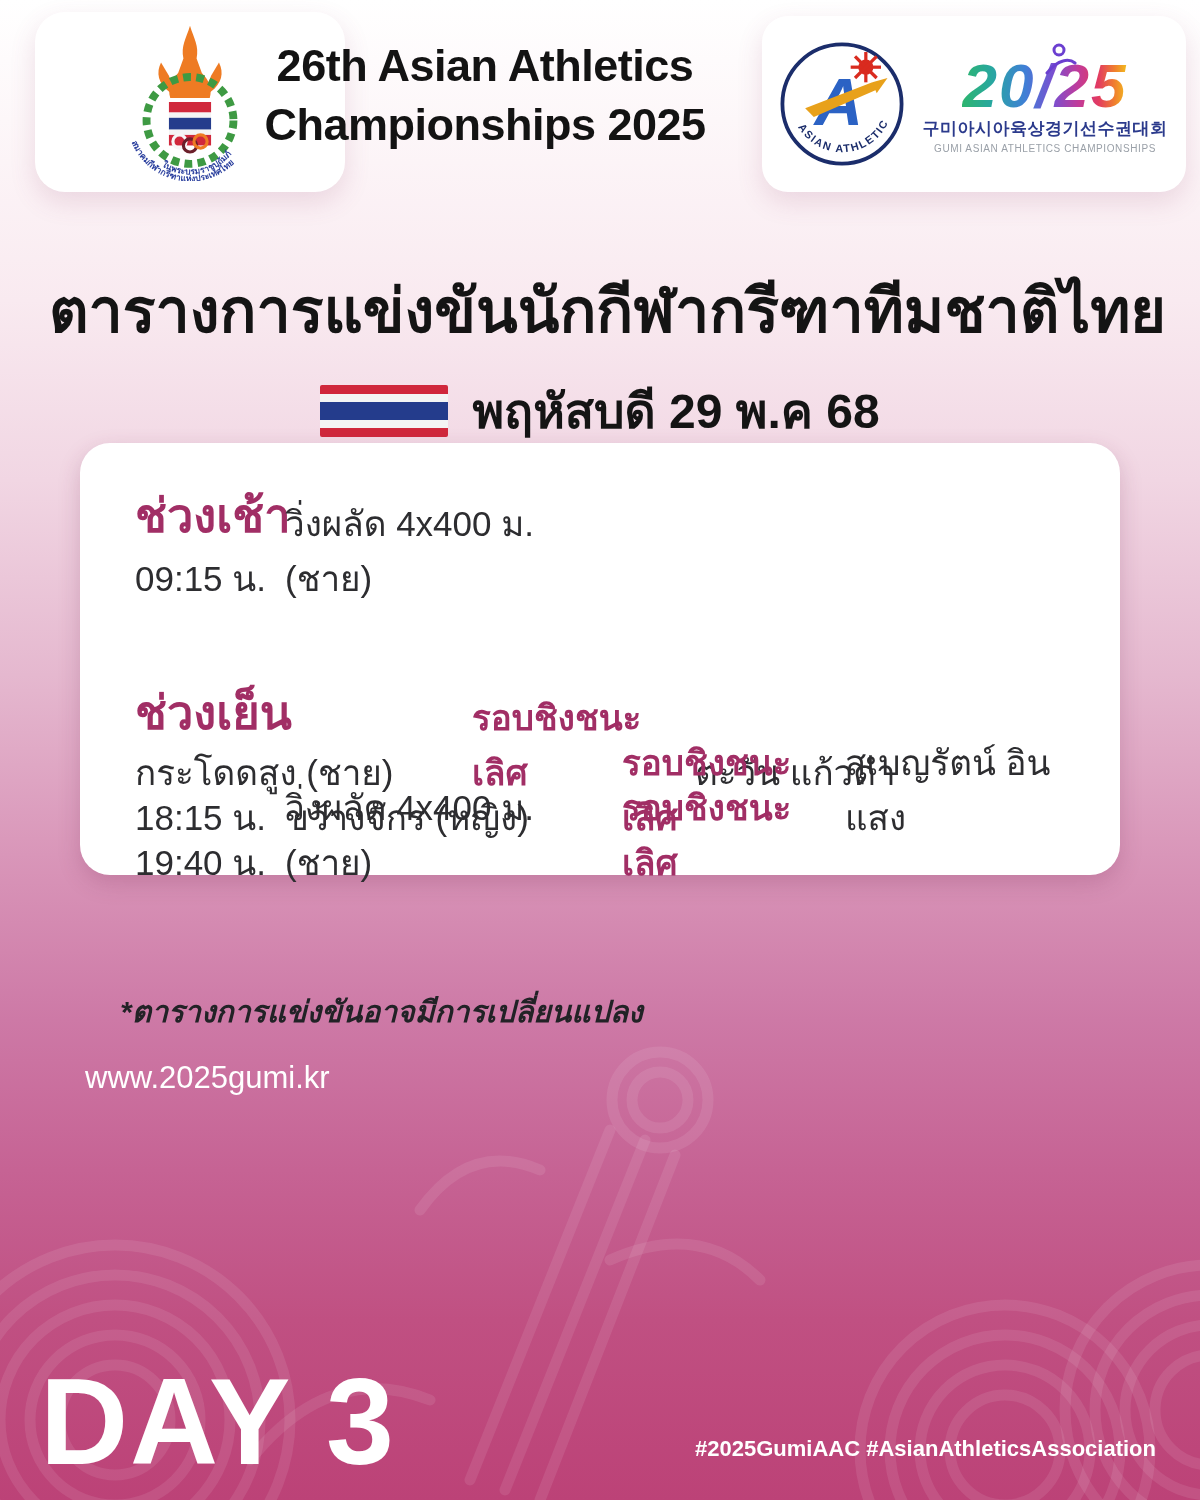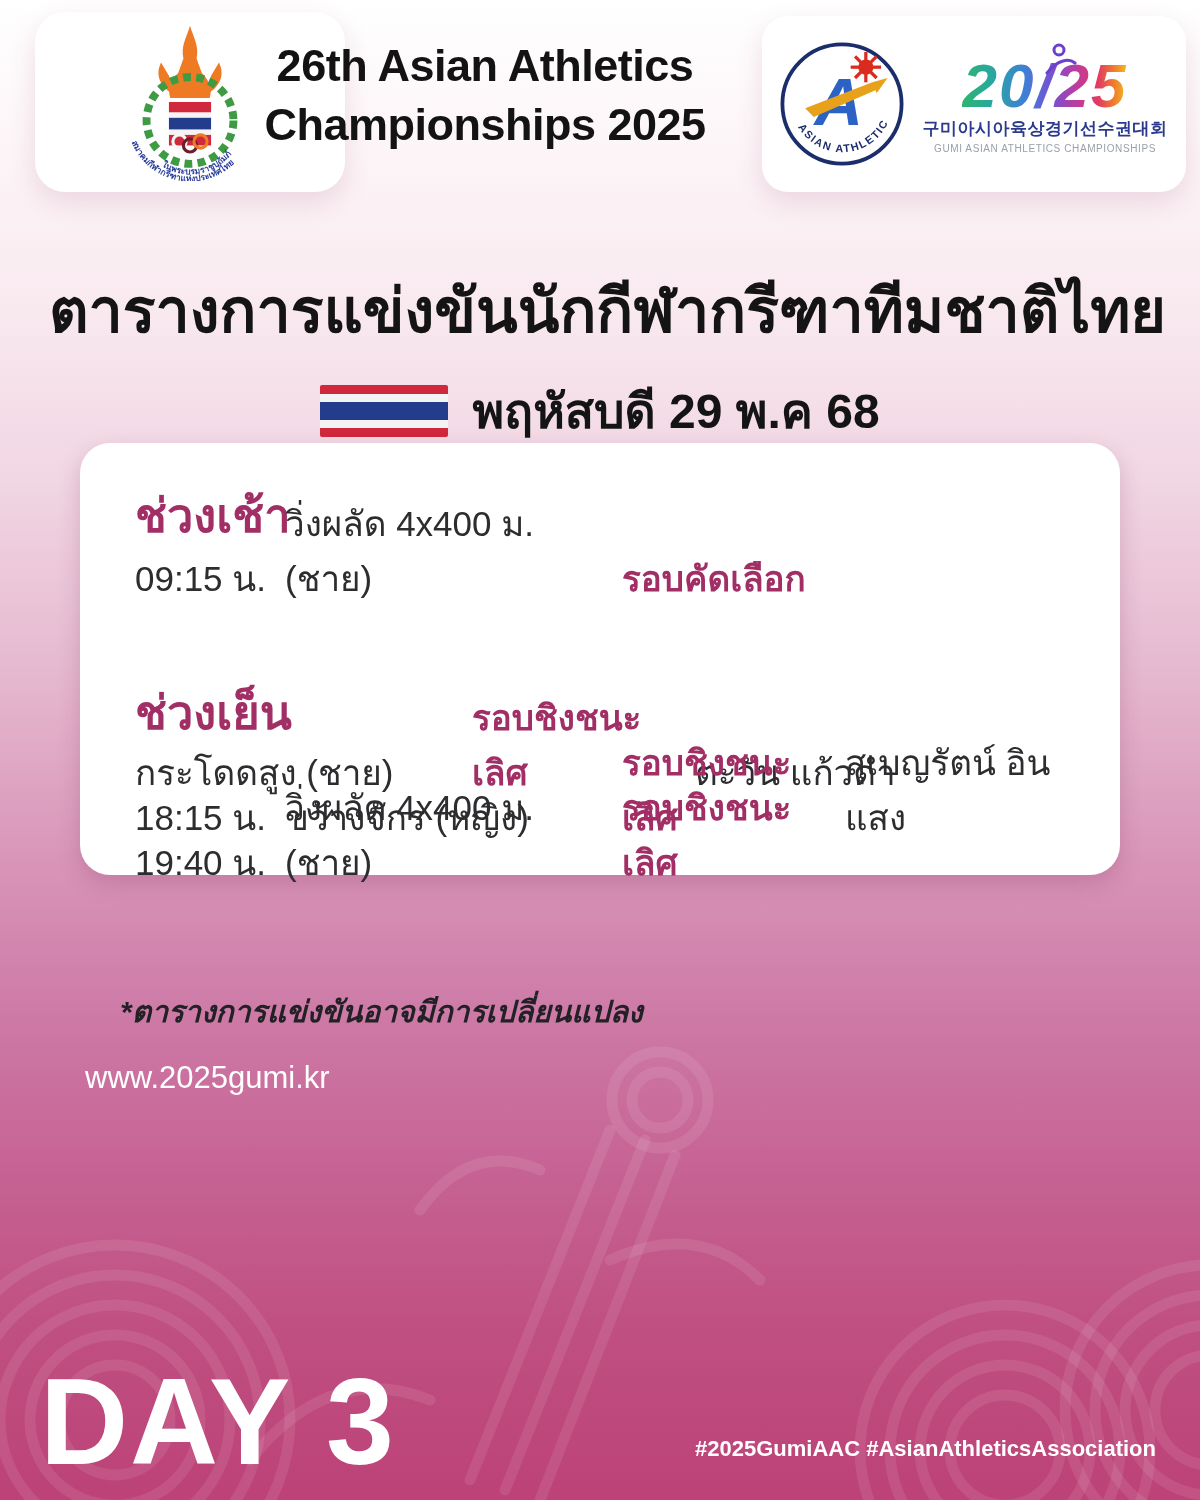--- a/index.html
+++ b/index.html
@@ -174,21 +174,20 @@
       <span>พฤหัสบดี 29 พ.ค 68</span>
     </div>
   </div>
 
   <div class="schedule-card">
     <div class="session-title morning">ช่วงเช้า</div>
     <div class="rows morning">
   <div class="row">
     <span class="time">09:15 น.</span>
     <span class="event">วิ่งผลัด 4x400 ม. (ชาย)</span>
-    <span class="round">รอบคัดเลือก</span>
     <span class="name"></span>
   </div>
 </div>
 
     <div class="session-title evening">ช่วงเย็น</div>
     <div class="rows evening">
   <div class="row">
     <span class="event">กระโดดสูง (ชาย)</span>
     <span class="round">รอบชิงชนะเลิศ</span>
     <span class="name">ตะวัน แก้วดำ</span>

